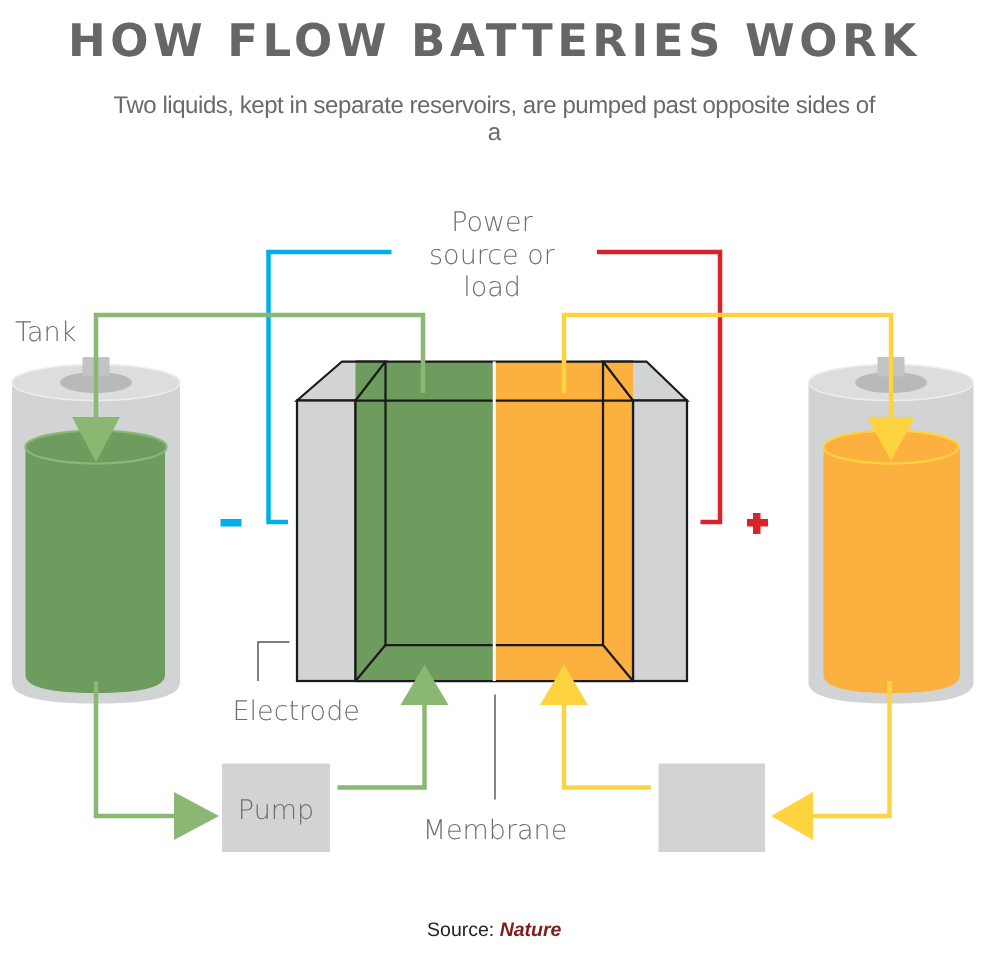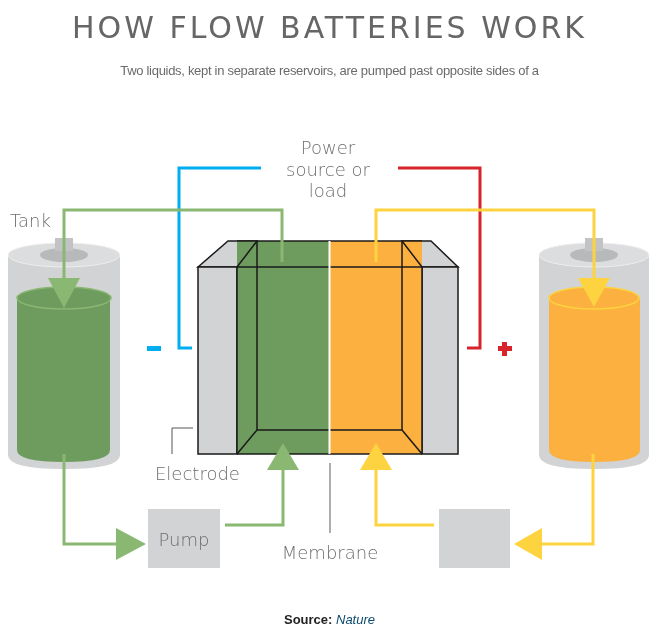--- a/index.html
+++ b/index.html
@@ -1,23 +1,23 @@
 <!DOCTYPE html>
 <html><head>
 <meta charset="utf-8">
 <style>
   html, body { margin: 0; padding: 0; background: #ffffff; }
   body { width: 659px; height: 642px; position: relative; overflow: hidden; font-family: "DejaVu Sans", sans-serif; }
-  .title { position: absolute; left: 0; top: 10px; width: 659px; text-align: center; font-family: "DejaVu Sans", sans-serif; font-weight: 400; font-size: 30px; letter-spacing: 3px; color: #666666; }
-  .subtitle { position: absolute; left: 70px; top: 62px; width: 519px; text-align: center; font-family: "Liberation Sans", sans-serif; font-size: 13px; line-height: 18px; color: #6a6a6a; letter-spacing: -0.3px; }
+  .title { position: absolute; left: 0; top: 10px; width: 659px; text-align: center; font-family: "DejaVu Sans", sans-serif; font-weight: 700; font-size: 30px; letter-spacing: 3px; color: #666666; }
+  .subtitle { position: absolute; left: 70px; top: 62px; width: 519px; text-align: center; font-family: "Liberation Sans", sans-serif; font-size: 16px; line-height: 18px; color: #6a6a6a; letter-spacing: -0.3px; }
   svg.diagram { position: absolute; left: 0; top: 0; }
   .lbl { font-family: "DejaVu Sans", sans-serif; font-weight: 200; fill: #6e6e6e; }
   .source { position: absolute; left: 0; top: 612px; width: 659px; text-align: center; font-family: "Liberation Sans", sans-serif; font-size: 13px; color: #333; }
-  .source b { font-weight: bold; color: #222; margin-top: 48px; }
-  .source i { color: #0c4a6e; }
+  .source b { font-weight: normal; color: #222; margin-top: 48px; }
+  .source i { color: #7f1d1d; font-weight: bold; }
 </style>
 </head>
 <body>
 
 <div class="title">HOW FLOW BATTERIES WORK</div>
 <div class="subtitle">
   <div>Two liquids, kept in separate reservoirs, are pumped past opposite sides of a</div>
 </div>
 
 <svg class="diagram" width="659" height="642" viewBox="0 0 659 642">

